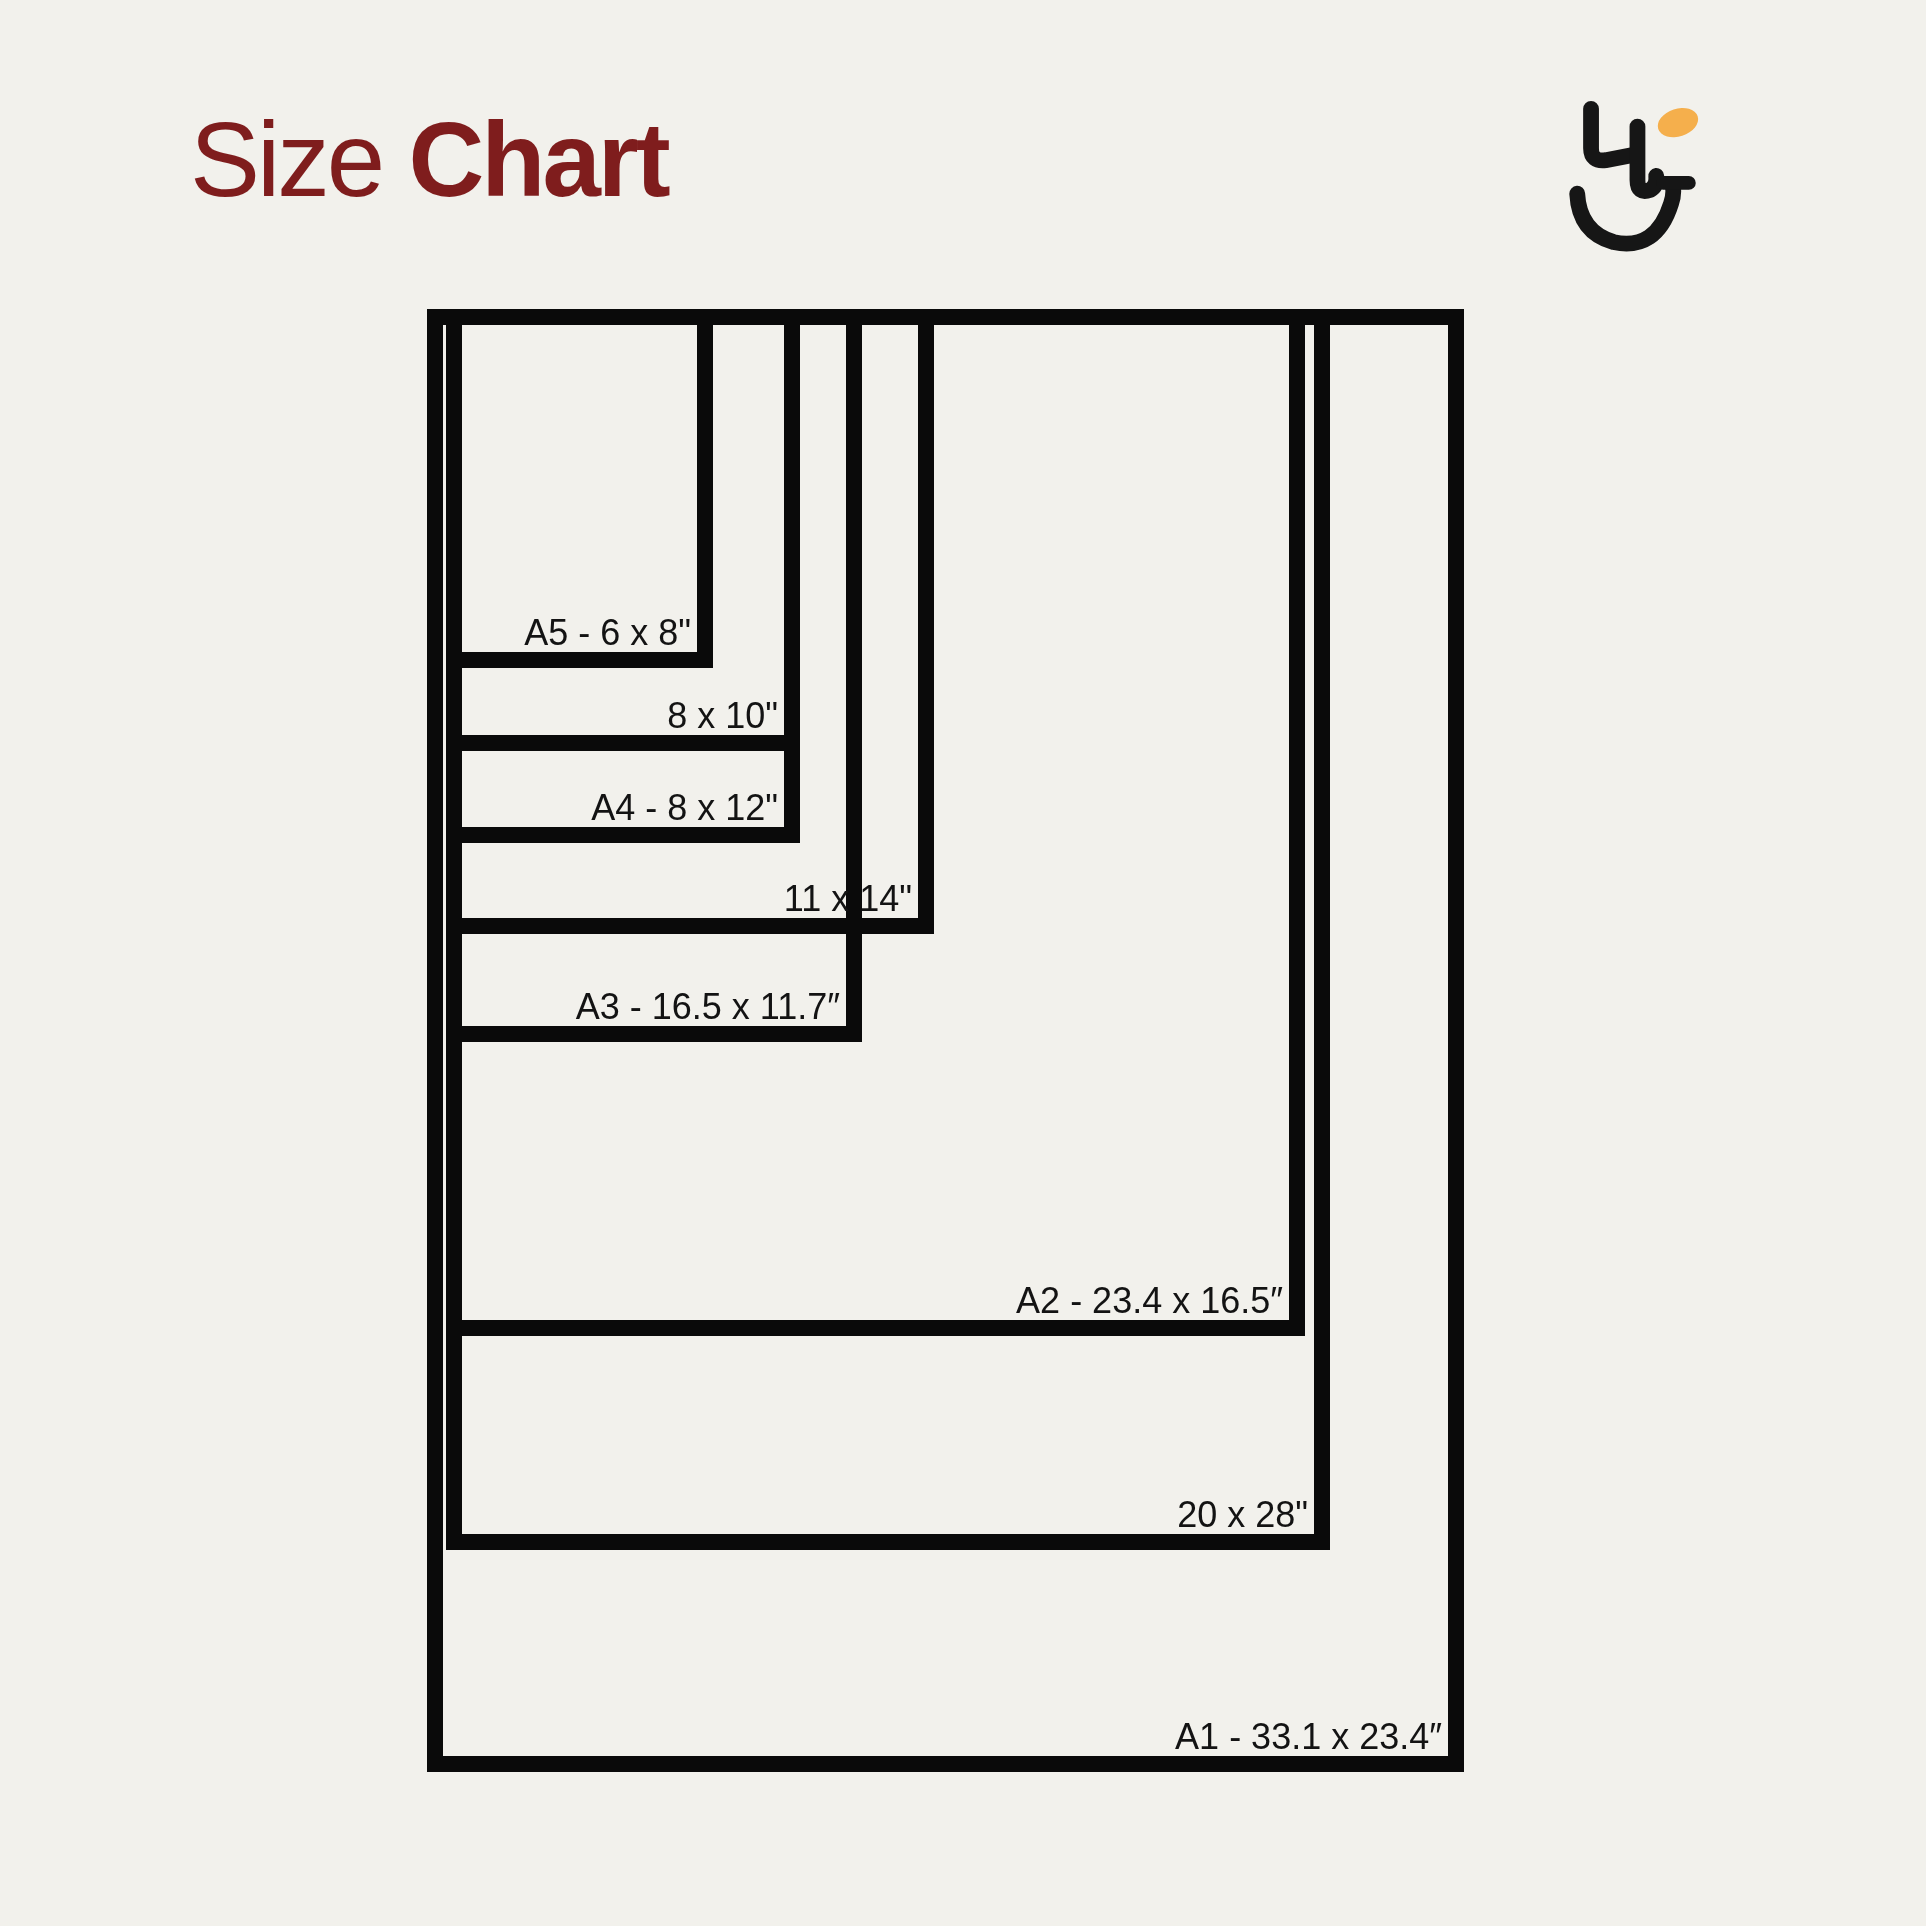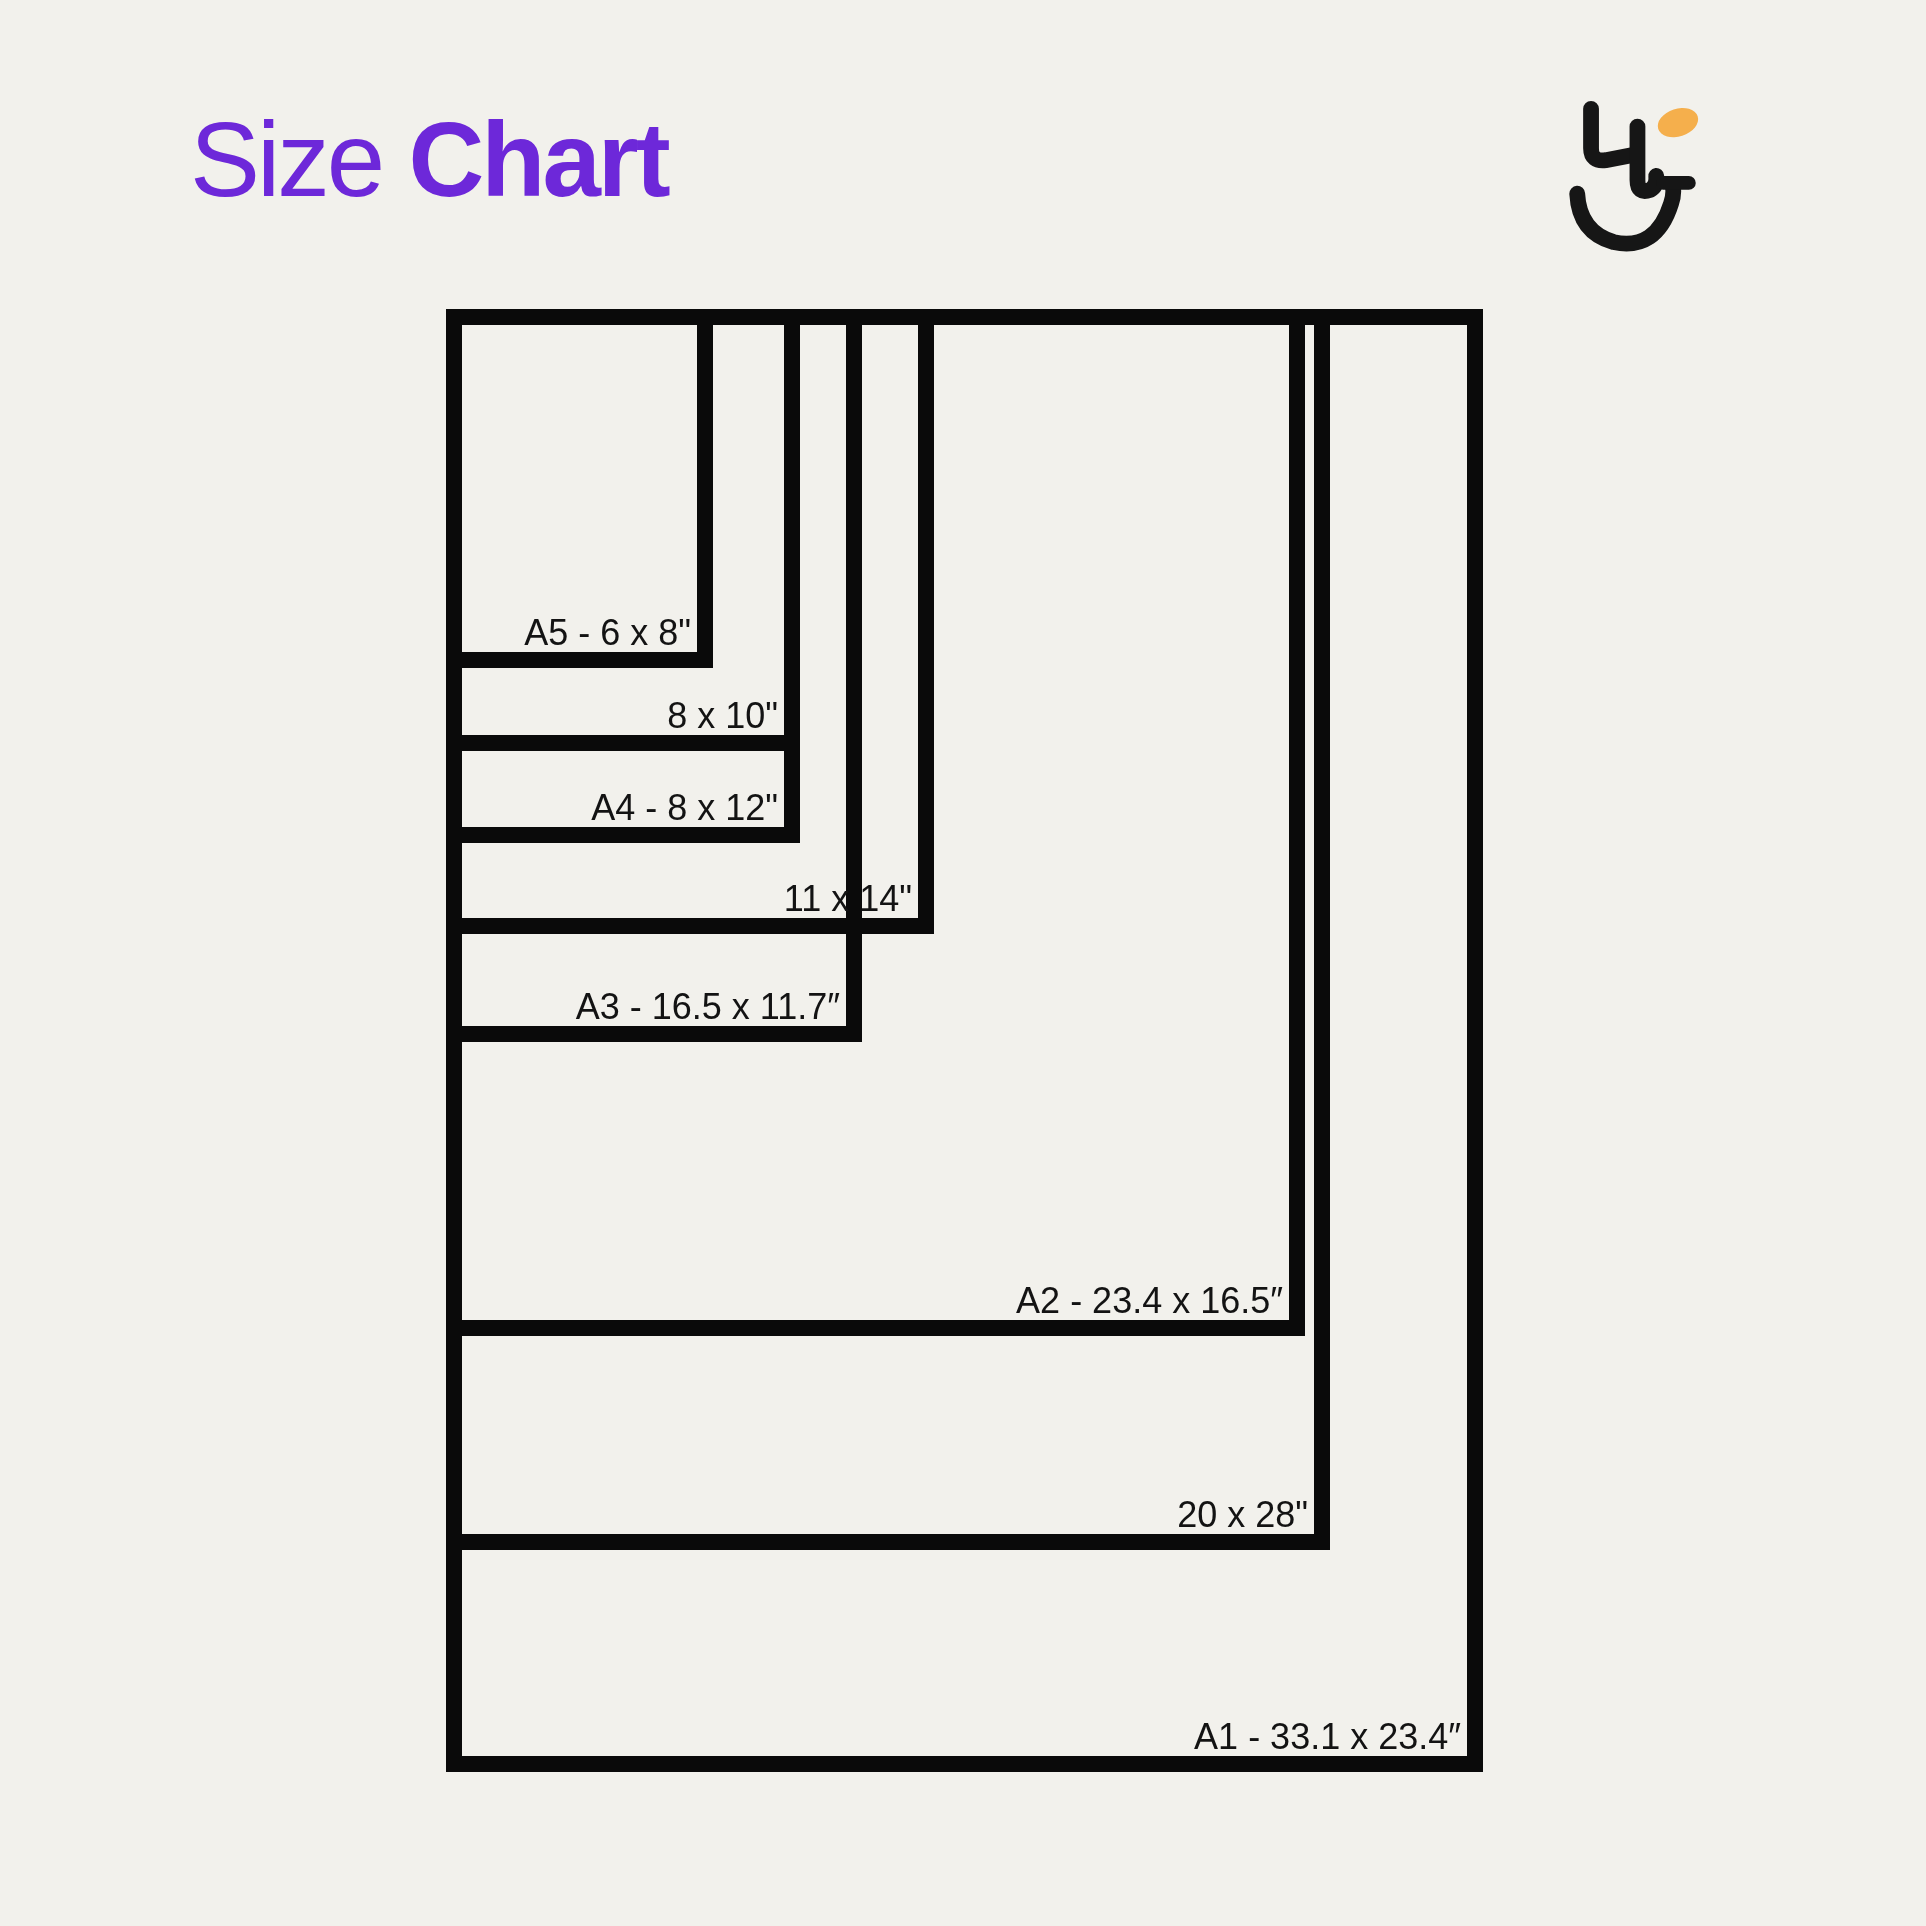--- a/index.html
+++ b/index.html
@@ -14,21 +14,21 @@
     position: absolute; inset: 0;
     width: 1927px; height: 1927px;
   }
   
   .title {
     position: absolute;
     left: 190px; top: 107px;
     font-size: 105px;
     line-height: 1.0;
     letter-spacing: -3px;
-    color: #6d28d9;
+    color: #7f1d1d;
     font-weight: 400;
     white-space: nowrap;
     text-align: right;
   }
   .title b { font-weight: 700; }
   .logo {
     position: absolute;
     left: 1564px; top: 93px;
     width: 141px; height: 160px;
   }
@@ -41,21 +41,21 @@
   .rect-label {
     position: absolute;
     right: 6px; bottom: 1px;
     font-size: 36px;
     line-height: 1.0;
     color: #131313;
     white-space: nowrap;
     letter-spacing: 0px;
   }
   
-  .r-a1    { left: 446px; top: 309px; width: 1037px; height: 1463px; }
+  .r-a1    { left: 427px; top: 309px; width: 1037px; height: 1463px; }
   .r-20x28 { left: 446px; top: 309px; width:  884px; height: 1241px; }
   .r-a2    { left: 446px; top: 309px; width:  859px; height: 1027px; }
   .r-a3    { left: 446px; top: 309px; width:  416px; height:  733px; }
   .r-11x14 { left: 446px; top: 309px; width:  488px; height:  625px; }
   .r-a4    { left: 446px; top: 309px; width:  354px; height:  534px; }
   .r-8x10  { left: 446px; top: 309px; width:  354px; height:  442px; }
   .r-a5    { left: 446px; top: 309px; width:  267px; height:  359px; }
 </style>
 </head>
 <body>

